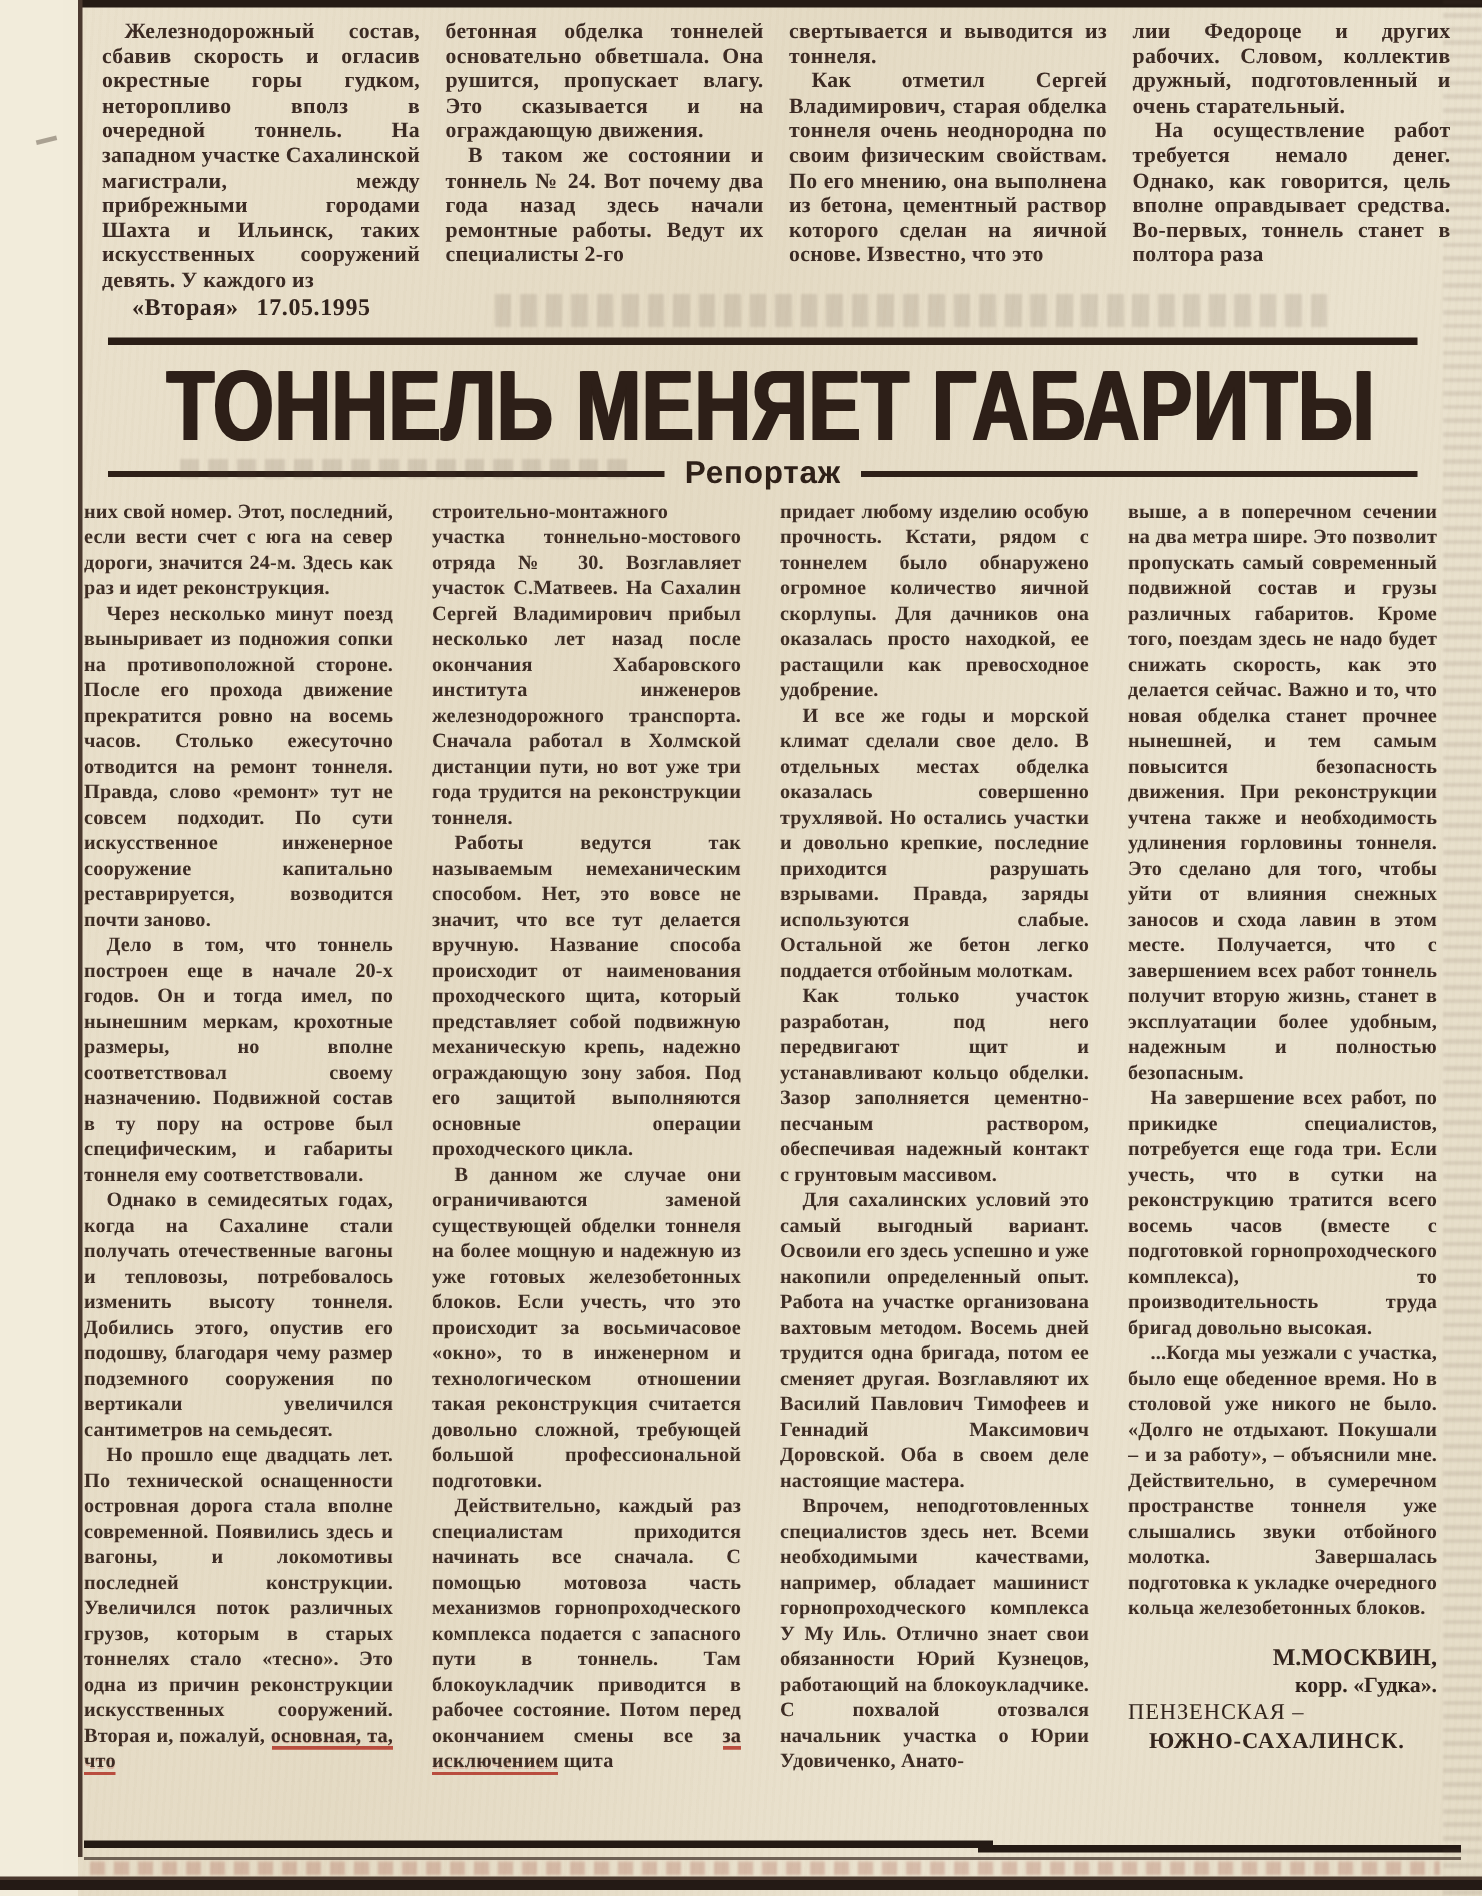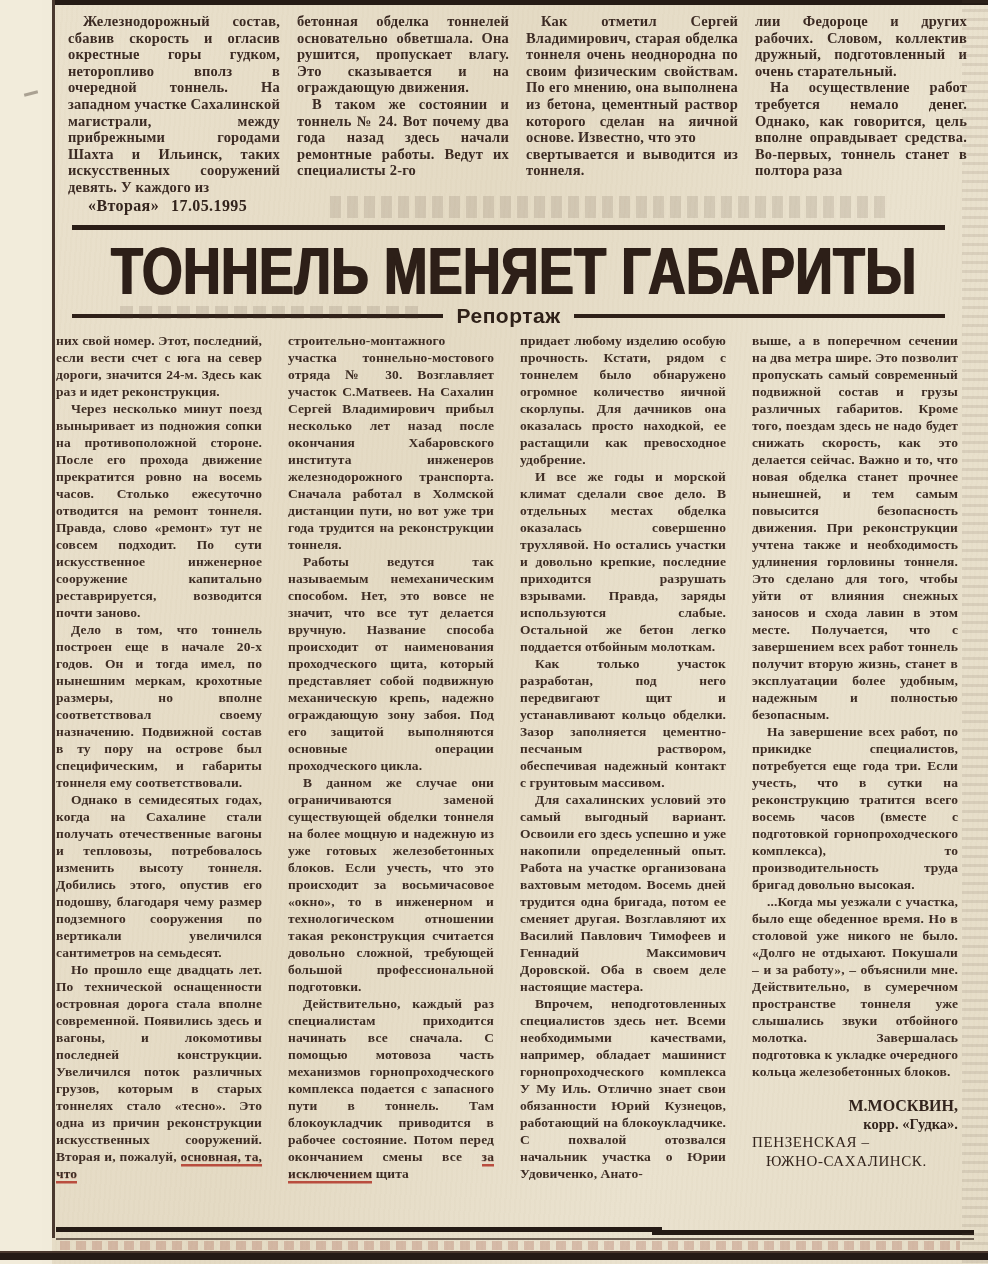--- a/index.html
+++ b/index.html
@@ -72,21 +72,21 @@
   .red-mark {
     box-shadow:0 2.5px 0 rgba(178,52,39,.85);
     text-shadow:0 1px 0 rgba(178,52,39,.25);
   }
 
   
   .signature { margin-top:16px; color:#33241d; }
   .sig-author { text-align:right; font:700 16px/19px "Liberation Serif", serif; }
   .sig-role   { text-align:right; font:700 14.5px/18px "Liberation Serif", serif; }
   .sig-place  { text-align:left;  font:400 15px/19px "Liberation Serif", serif; letter-spacing:.6px; }
-  .sig-place.second { padding-left:14px; }
+  .sig-place.second { padding-left:14px;font-weight:bold; }
 
   
   .rule-bottom-a { position:absolute; top:1227px; left:4px;  width:606px; height:5px; background:#241a14; }
   .rule-bottom-b { position:absolute; top:1230px; left:600px; width:322px; height:5px; background:#241a14; }
   .rule-bottom-thin { position:absolute; top:1238px; left:4px; width:918px; height:2px; background:#3a2c23; opacity:.7; }
 
   .ghost { position:absolute; pointer-events:none; filter:blur(.7px); }
   .ghost-right-strip {
     left:962px; top:0; width:26px; height:1264px; opacity:.25;
     background:repeating-linear-gradient(180deg, rgba(92,72,60,.45) 0 3px, rgba(0,0,0,0) 3px 9px);
@@ -127,22 +127,22 @@
 
     <div class="lead">
       <div class="col">
           <p class="para indent"><span>Железнодорожный состав, сбавив скорость и огласив окрестные горы гудком, неторопливо вполз в очередной тоннель. На западном участке Сахалинской магистрали, между прибрежными городами Шахта и Ильинск, таких искусственных сооружений девять. У каждого из</span></p>
         </div>
       <div class="col">
           <p class="para"><span>бетонная обделка тоннелей основательно обветшала. Она рушится, пропускает влагу. Это сказывается и на ограждающую движения.</span></p>
           <p class="para indent"><span>В таком же состоянии и тоннель № 24. Вот почему два года назад здесь начали ремонтные работы. Ведут их специалисты 2-го</span></p>
         </div>
       <div class="col">
+          <p class="para"><span>свертывается и выводится из тоннеля.</span></p>
           <p class="para indent"><span>Как отметил Сергей Владимирович, старая обделка тоннеля очень неоднородна по своим физическим свойствам. По его мнению, она выполнена из бетона, цементный раствор которого сделан на яичной основе. Известно, что это</span></p>
-          <p class="para"><span>свертывается и выводится из тоннеля.</span></p>
         </div>
       <div class="col">
           <p class="para"><span>лии Федороце и других рабочих. Словом, коллектив дружный, подготовленный и очень старательный.</span></p>
           <p class="para indent"><span>На осуществление работ требуется немало денег. Однако, как говорится, цель вполне оправдывает средства. Во-первых, тоннель станет в полтора раза</span></p>
         </div>
     </div>
 
     <div class="dateline">
       <span>«Вторая»</span><span class="date">17.05.1995</span>
     </div>

